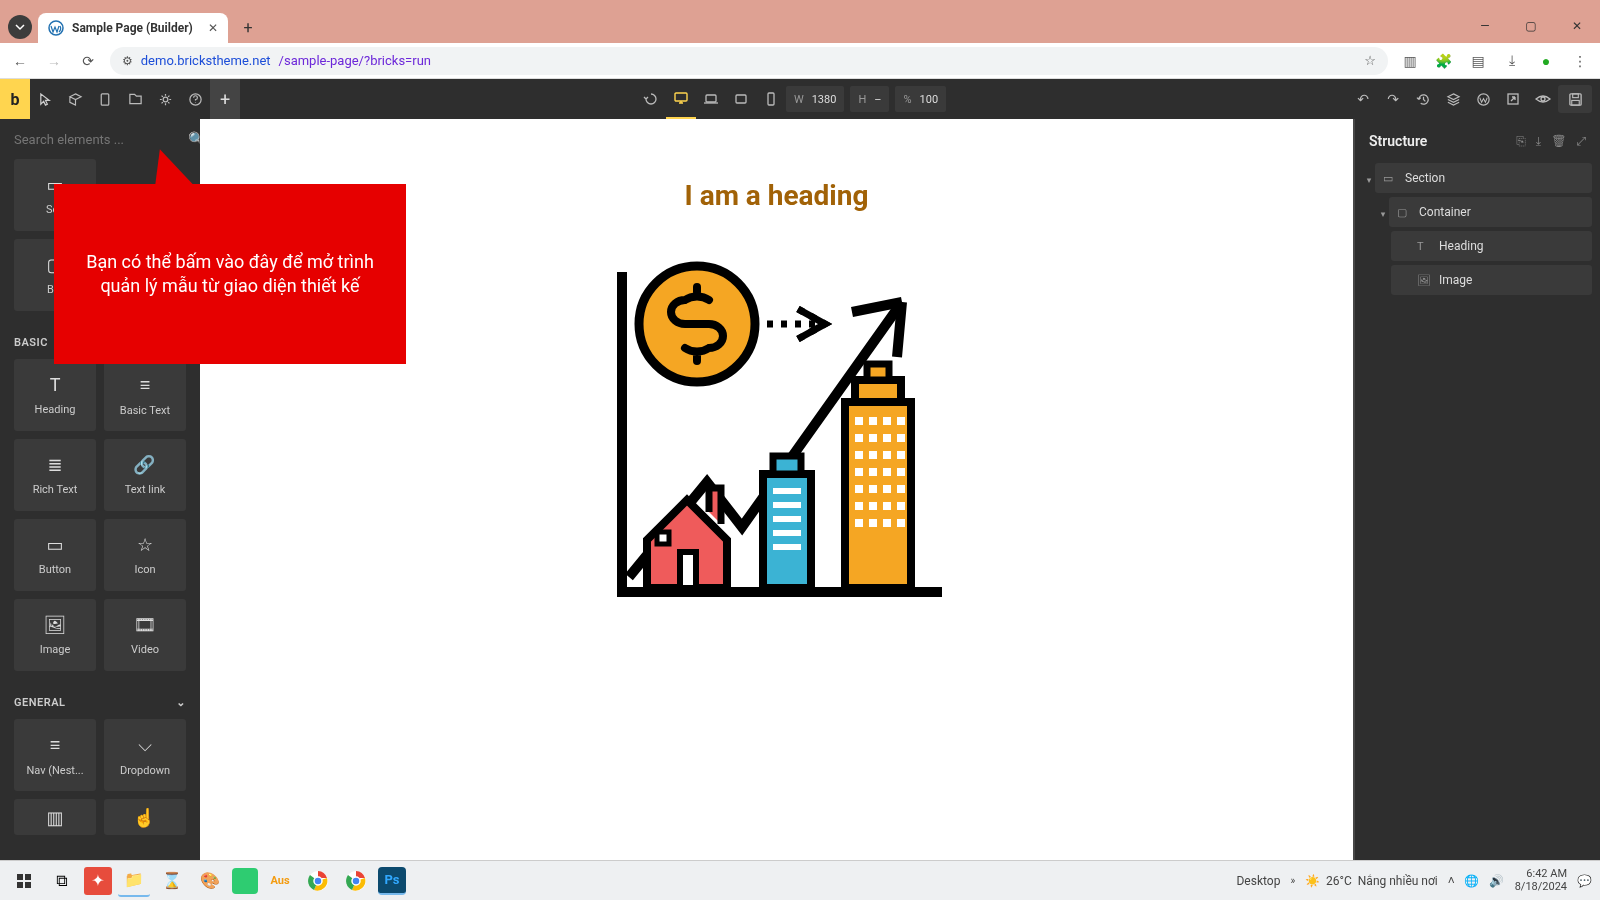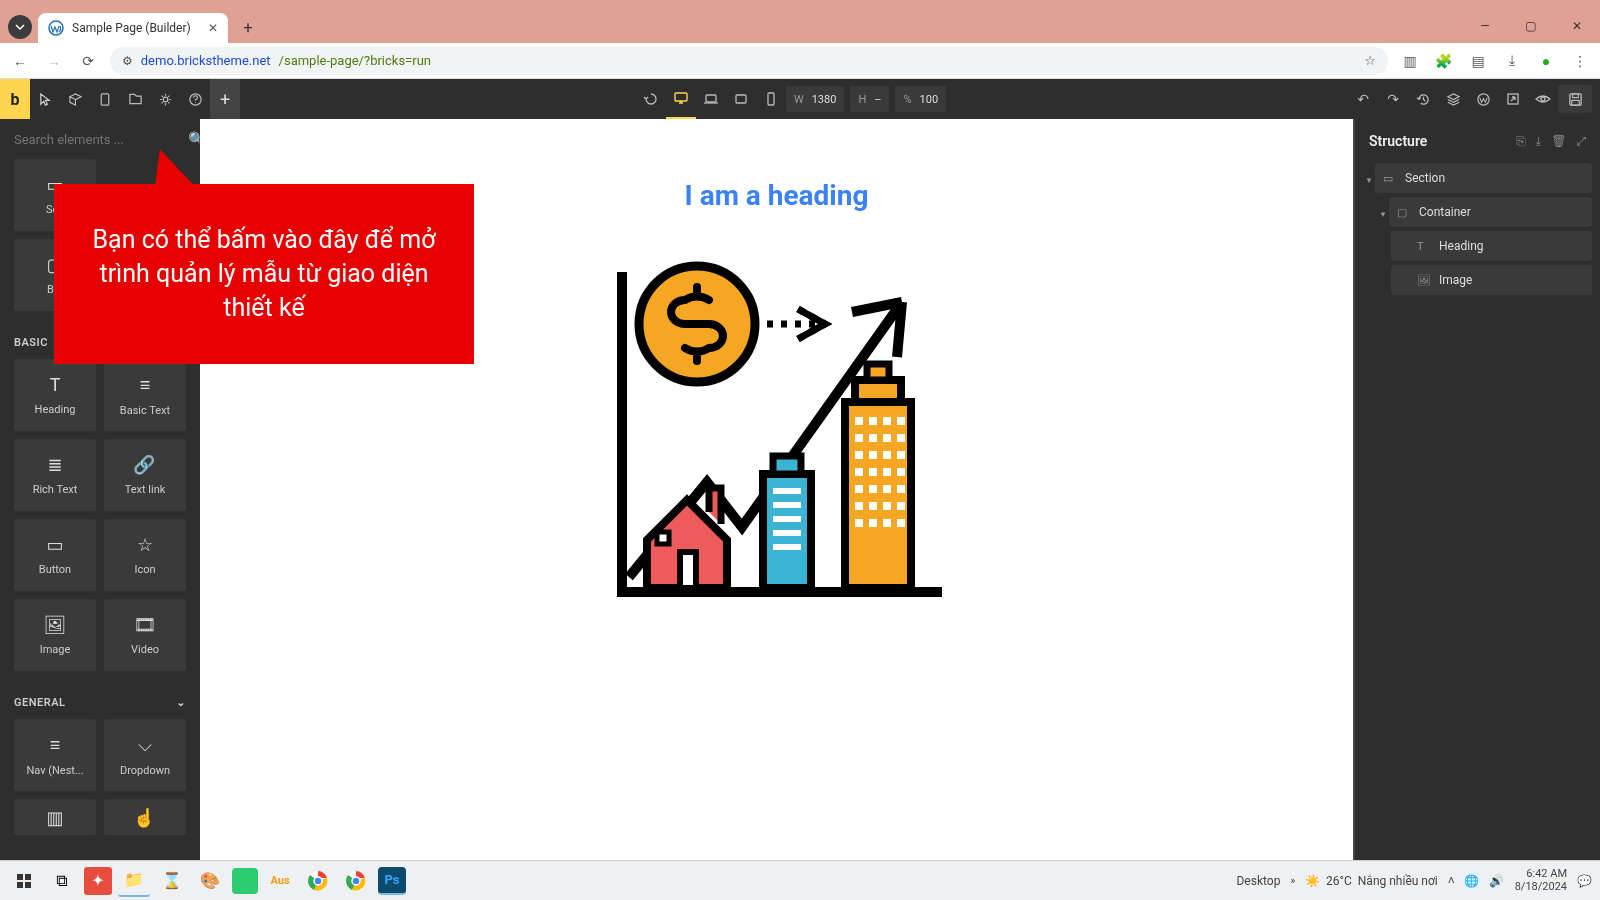--- a/index.html
+++ b/index.html
@@ -6,21 +6,21 @@
 body { width:1600px; height:900px; overflow:hidden; background:#dea193; }
 
 
 .titlebar { height:10px; background:#dea193; }
 
 
 .tabstrip { height:33px; background:#dea193; display:flex; align-items:flex-end; padding-left:8px; position:relative; }
 .tab-drop { width:24px; height:24px; border-radius:12px; background:#3c3c3c; color:#fff; display:flex; align-items:center; justify-content:center; font-size:10px; margin-right:6px; margin-bottom:4px; }
 .tab { height:30px; background:#fff; border-radius:8px 8px 0 0; display:flex; align-items:center; padding:0 10px; gap:8px; min-width:190px; position:relative; }
 .tab .favicon { width:16px; height:16px; display:flex; align-items:center; justify-content:center; }
-.tab .title { font-size:12px; color:#333; flex:1; }
+.tab .title { font-size:12px; color:#333; flex:1;font-weight:bold; }
 .tab .close { font-size:12px; color:#555; }
 .newtab { width:28px; height:28px; display:flex; align-items:center; justify-content:center; font-size:16px; color:#333; margin-left:6px; margin-bottom:2px; }
 .winbtns { position:absolute; right:0; top:0; display:flex; }
 .winbtn { width:46px; height:32px; display:flex; align-items:center; justify-content:center; font-size:12px; color:#333; }
 
 
 .urlbar { height:36px; background:#fff; border-bottom:1px solid #ddd; display:flex; align-items:center; padding:0 8px; gap:10px; }
 .navbtn { width:24px; height:24px; display:flex; align-items:center; justify-content:center; color:#555; font-size:14px; }
 .navbtn.disabled { color:#bbb; }
 .addr { flex:1; height:28px; background:#f1f3f4; border-radius:14px; display:flex; align-items:center; padding:0 12px; gap:8px; font-size:13px; color:#555; }
@@ -46,27 +46,27 @@
 .search { height:40px; display:flex; align-items:center; padding:0 14px; gap:8px; }
 .search input { flex:1; background:transparent; border:none; outline:none; color:#ddd; font-size:13px; }
 .searchic { color:#bbb; font-size:14px; }
 .cat { height:34px; display:flex; align-items:center; justify-content:space-between; padding:0 14px; font-size:11px; font-weight:600; color:#ccc; letter-spacing:0.5px; }
 .cat .info { font-size:10px; color:#666; margin-left:4px; }
 .elgrid { display:grid; grid-template-columns:1fr 1fr; gap:8px; padding:0 14px 14px; }
 .elcard { height:72px; background:#3a3a3a; border-radius:3px; display:flex; flex-direction:column; align-items:center; justify-content:center; gap:8px; color:#ccc; font-size:11px; cursor:pointer; }
 .elcard .ic { font-size:18px; color:#ddd; }
 
 
-.callout { position:absolute; left:54px; top:184px; width:420px; height:180px; background:#e60000; color:#fff; z-index:10; display:flex; align-items:center; justify-content:center; padding:20px 28px; font-size:25px; text-align:center; line-height:1.35; }
+.callout { position:absolute; left:54px; top:184px; width:352px; height:180px; background:#e60000; color:#fff; z-index:10; display:flex; align-items:center; justify-content:center; padding:20px 28px; font-size:18px; text-align:center; line-height:1.35; }
 .callout::before { content:""; position:absolute; left:98px; top:-36px; width:0; height:0; border-left:10px solid transparent; border-right:32px solid transparent; border-bottom:42px solid #e60000; transform:rotate(-6deg); }
 
 
 .canvas { flex:1; background:#474747; display:flex; justify-content:flex-start; }
 .page { width:1153px; background:#fff; min-height:100%; padding-top:60px; }
-.page h1 { text-align:center; font-size:28px; font-weight:700; color:#3b82f6; margin-bottom:40px; }
+.page h1 { text-align:center; font-size:28px; font-weight:700; color:#a16207; margin-bottom:40px; }
 .pageimg { display:flex; justify-content:center; }
 
 
 .rightpanel { width:245px; background:#2e2e2e; }
 .rhead { height:44px; display:flex; align-items:center; justify-content:space-between; padding:0 14px; }
 .rhead .t { font-size:14px; font-weight:600; color:#eee; }
 .rhead .acts { display:flex; gap:10px; color:#888; font-size:12px; }
 .tree { padding:0 8px; }
 .tnode { height:30px; background:#3a3a3a; border-radius:3px; display:flex; align-items:center; gap:8px; padding:0 8px; margin-bottom:4px; font-size:12px; color:#ddd; }
 .tnode .chev { font-size:9px; color:#999; width:10px; }
@@ -115,21 +115,21 @@
   </div>
 </div>
 
 <div class="urlbar">
   <div class="navbtn">←</div>
   <div class="navbtn disabled">→</div>
   <div class="navbtn">⟳</div>
   <div class="addr">
     <span style="font-size:12px">⚙</span>
     <span class="host">demo.brickstheme.net</span>
-      <span style="color:#4d7c0f">/sample-page/?bricks=run</span>
+      <span style="color:#6d28d9">/sample-page/?bricks=run</span>
     <span style="flex:1"></span>
     <span>☆</span>
   </div>
   <div class="exticon">▥</div>
   <div class="exticon">🧩</div>
   <div class="exticon">▤</div>
   <div class="exticon">⤓</div>
   <div class="exticon" style="color:#2a2">●</div>
   <div class="exticon">⋮</div>
 </div>

